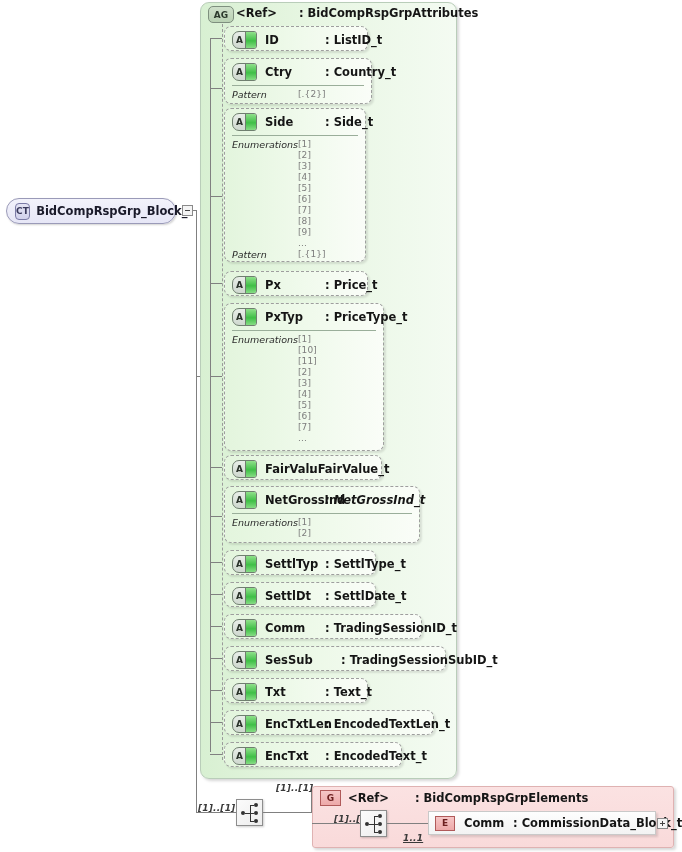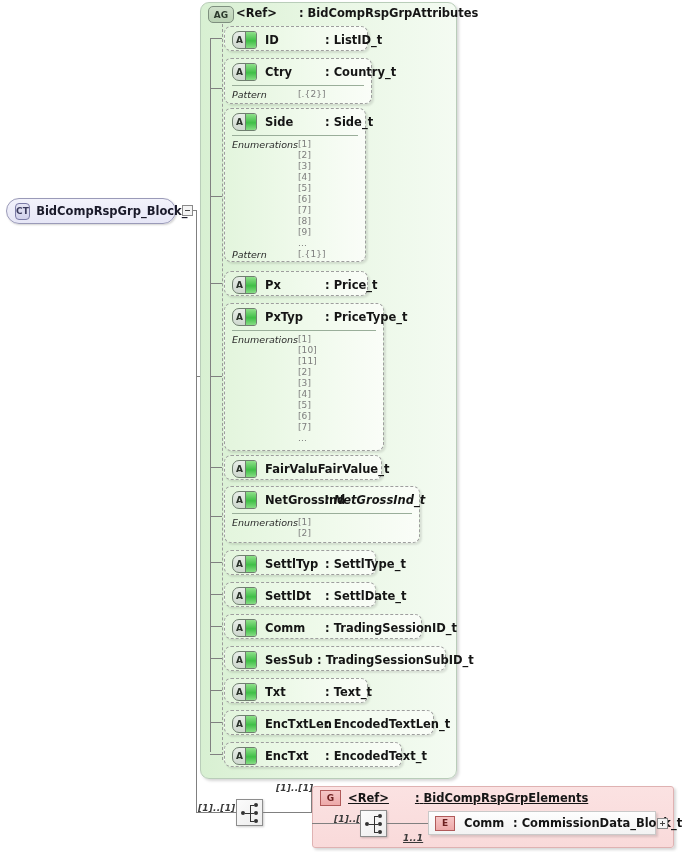--- a/index.html
+++ b/index.html
@@ -115,21 +115,21 @@
     box-shadow:2px 2px 3px rgba(0,0,0,.16);
     box-sizing:border-box;
   }
   .g-badge{
     position:absolute;left:320px;top:790px;width:21px;height:16px;
     border:1px solid #b05a5a;box-sizing:border-box;
     background:linear-gradient(to bottom,#f6c6c6,#eda9a9);
     font-size:9px;font-weight:bold;color:#6d2020;
     display:flex;align-items:center;justify-content:center;
   }
-  #grp-title{position:absolute;left:348px;top:791px;font-size:11.5px;font-weight:bold;color:#151515;white-space:nowrap;text-decoration:underline;}
+  #grp-title{position:absolute;left:348px;top:791px;font-size:11.5px;font-weight:bold;color:#151515;white-space:nowrap;}
   #grp-title .ref{margin-right:26px;}
 
   .elem{
     position:absolute;left:428px;top:811px;width:228px;height:24px;
     border:1px solid #c9c9c9;box-sizing:border-box;
     background:linear-gradient(to bottom,#fefefe,#f3f3f3);
     box-shadow:2px 2px 2px rgba(0,0,0,.12);
     display:flex;align-items:center;padding-left:6px;
   }
   .e-badge{
@@ -336,21 +336,21 @@
   </div>
 </div>
 
 <div class="hline" style="left:210px;top:658px;width:12px;"></div>
 <div class="attr" style="left:224px;top:646px;width:222px;height:25px;">
   <div class="attr-head">
     <span class="a-badge">
         <span>A</span>
       </span>
     <span class="a-name">SesSub</span>
-    <span class="a-type" style="left:92px;text-align:center;"><span>:</span> <span>TradingSessionSubID_t</span></span>
+    <span class="a-type" style="left:116px;text-align:center;"><span>:</span> <span>TradingSessionSubID_t</span></span>
   </div>
 </div>
 
 <div class="hline" style="left:210px;top:690px;width:12px;"></div>
 <div class="attr" style="left:224px;top:678px;width:144px;height:25px;">
   <div class="attr-head">
     <span class="a-badge">
         <span>A</span>
       </span>
     <span class="a-name">Txt</span>

